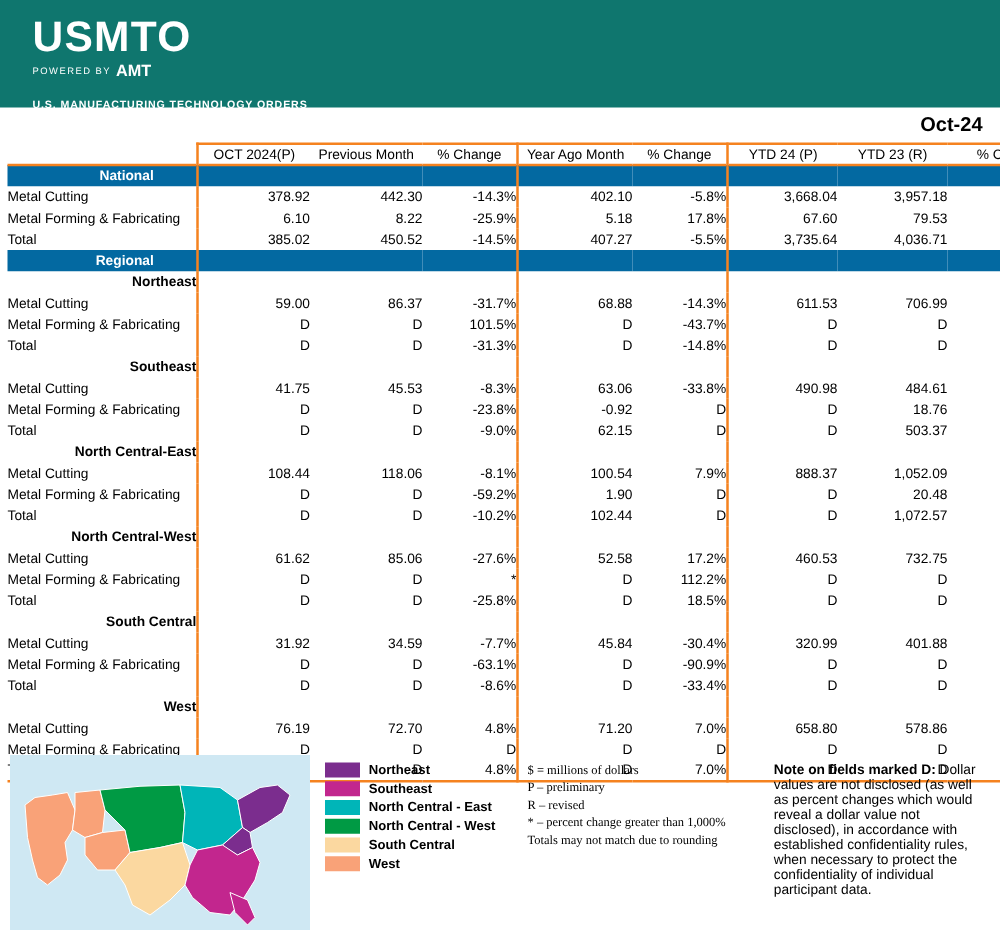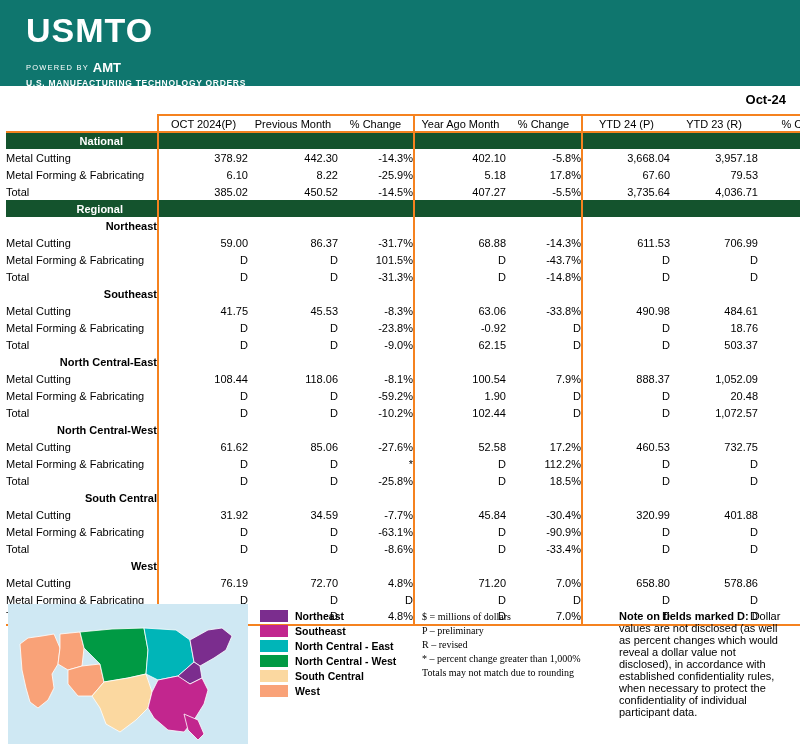--- a/index.html
+++ b/index.html
@@ -29,21 +29,21 @@
     font-weight: bold;
     color: #ffffff;
     letter-spacing: 1px;
     line-height: 36px;
     font-family: "Liberation Sans", sans-serif;
   }
   .powered {
     font-size: 7.5px;
     color: #ffffff;
     letter-spacing: 1.2px;
-    margin-top: 12px;
+    margin-top: 1px;
     display: flex;
     align-items: center;
     gap: 4px;
   }
   .powered .amt {
     font-size: 13px;
     font-weight: bold;
     letter-spacing: 0;
   }
   .subtitle {
@@ -52,21 +52,21 @@
     top: 78px;
     font-size: 8.5px;
     font-weight: bold;
     color: #ffffff;
     letter-spacing: 0.7px;
   }
   .period {
     position: absolute;
     right: 14px;
     top: 92px;
-    font-size: 13px;
+    font-size: 16px;
     font-weight: bold;
     color: #000;
   }
   
   .table-wrap {
     margin-top: 28px;
     padding: 0 8px 16px 6px;
   }
   table.main {
     width: 786px;
@@ -98,21 +98,21 @@
   }
   .bl { border-left: 2px solid #F5821F; }
   .br { border-right: 2px solid #F5821F; }
   .bt { border-top: 2px solid #F5821F; }
   .bb { border-bottom: 2px solid #F5821F; }
 
   td.num { text-align: right; padding-right: 8px; }
   td.lbl { text-align: left; padding-right: 8px; }
 
   .sect-band td {
-    background: #14532d;
+    background: #0369a1;
     color: #ffffff;
     font-weight: bold;
     height: 15px;
   }
   .sect-band td.lbl { text-align: right; padding-right: 34px; }
   .region-name td {
     font-weight: bold;
     text-align: right;
     padding-right: 34px;
   }

